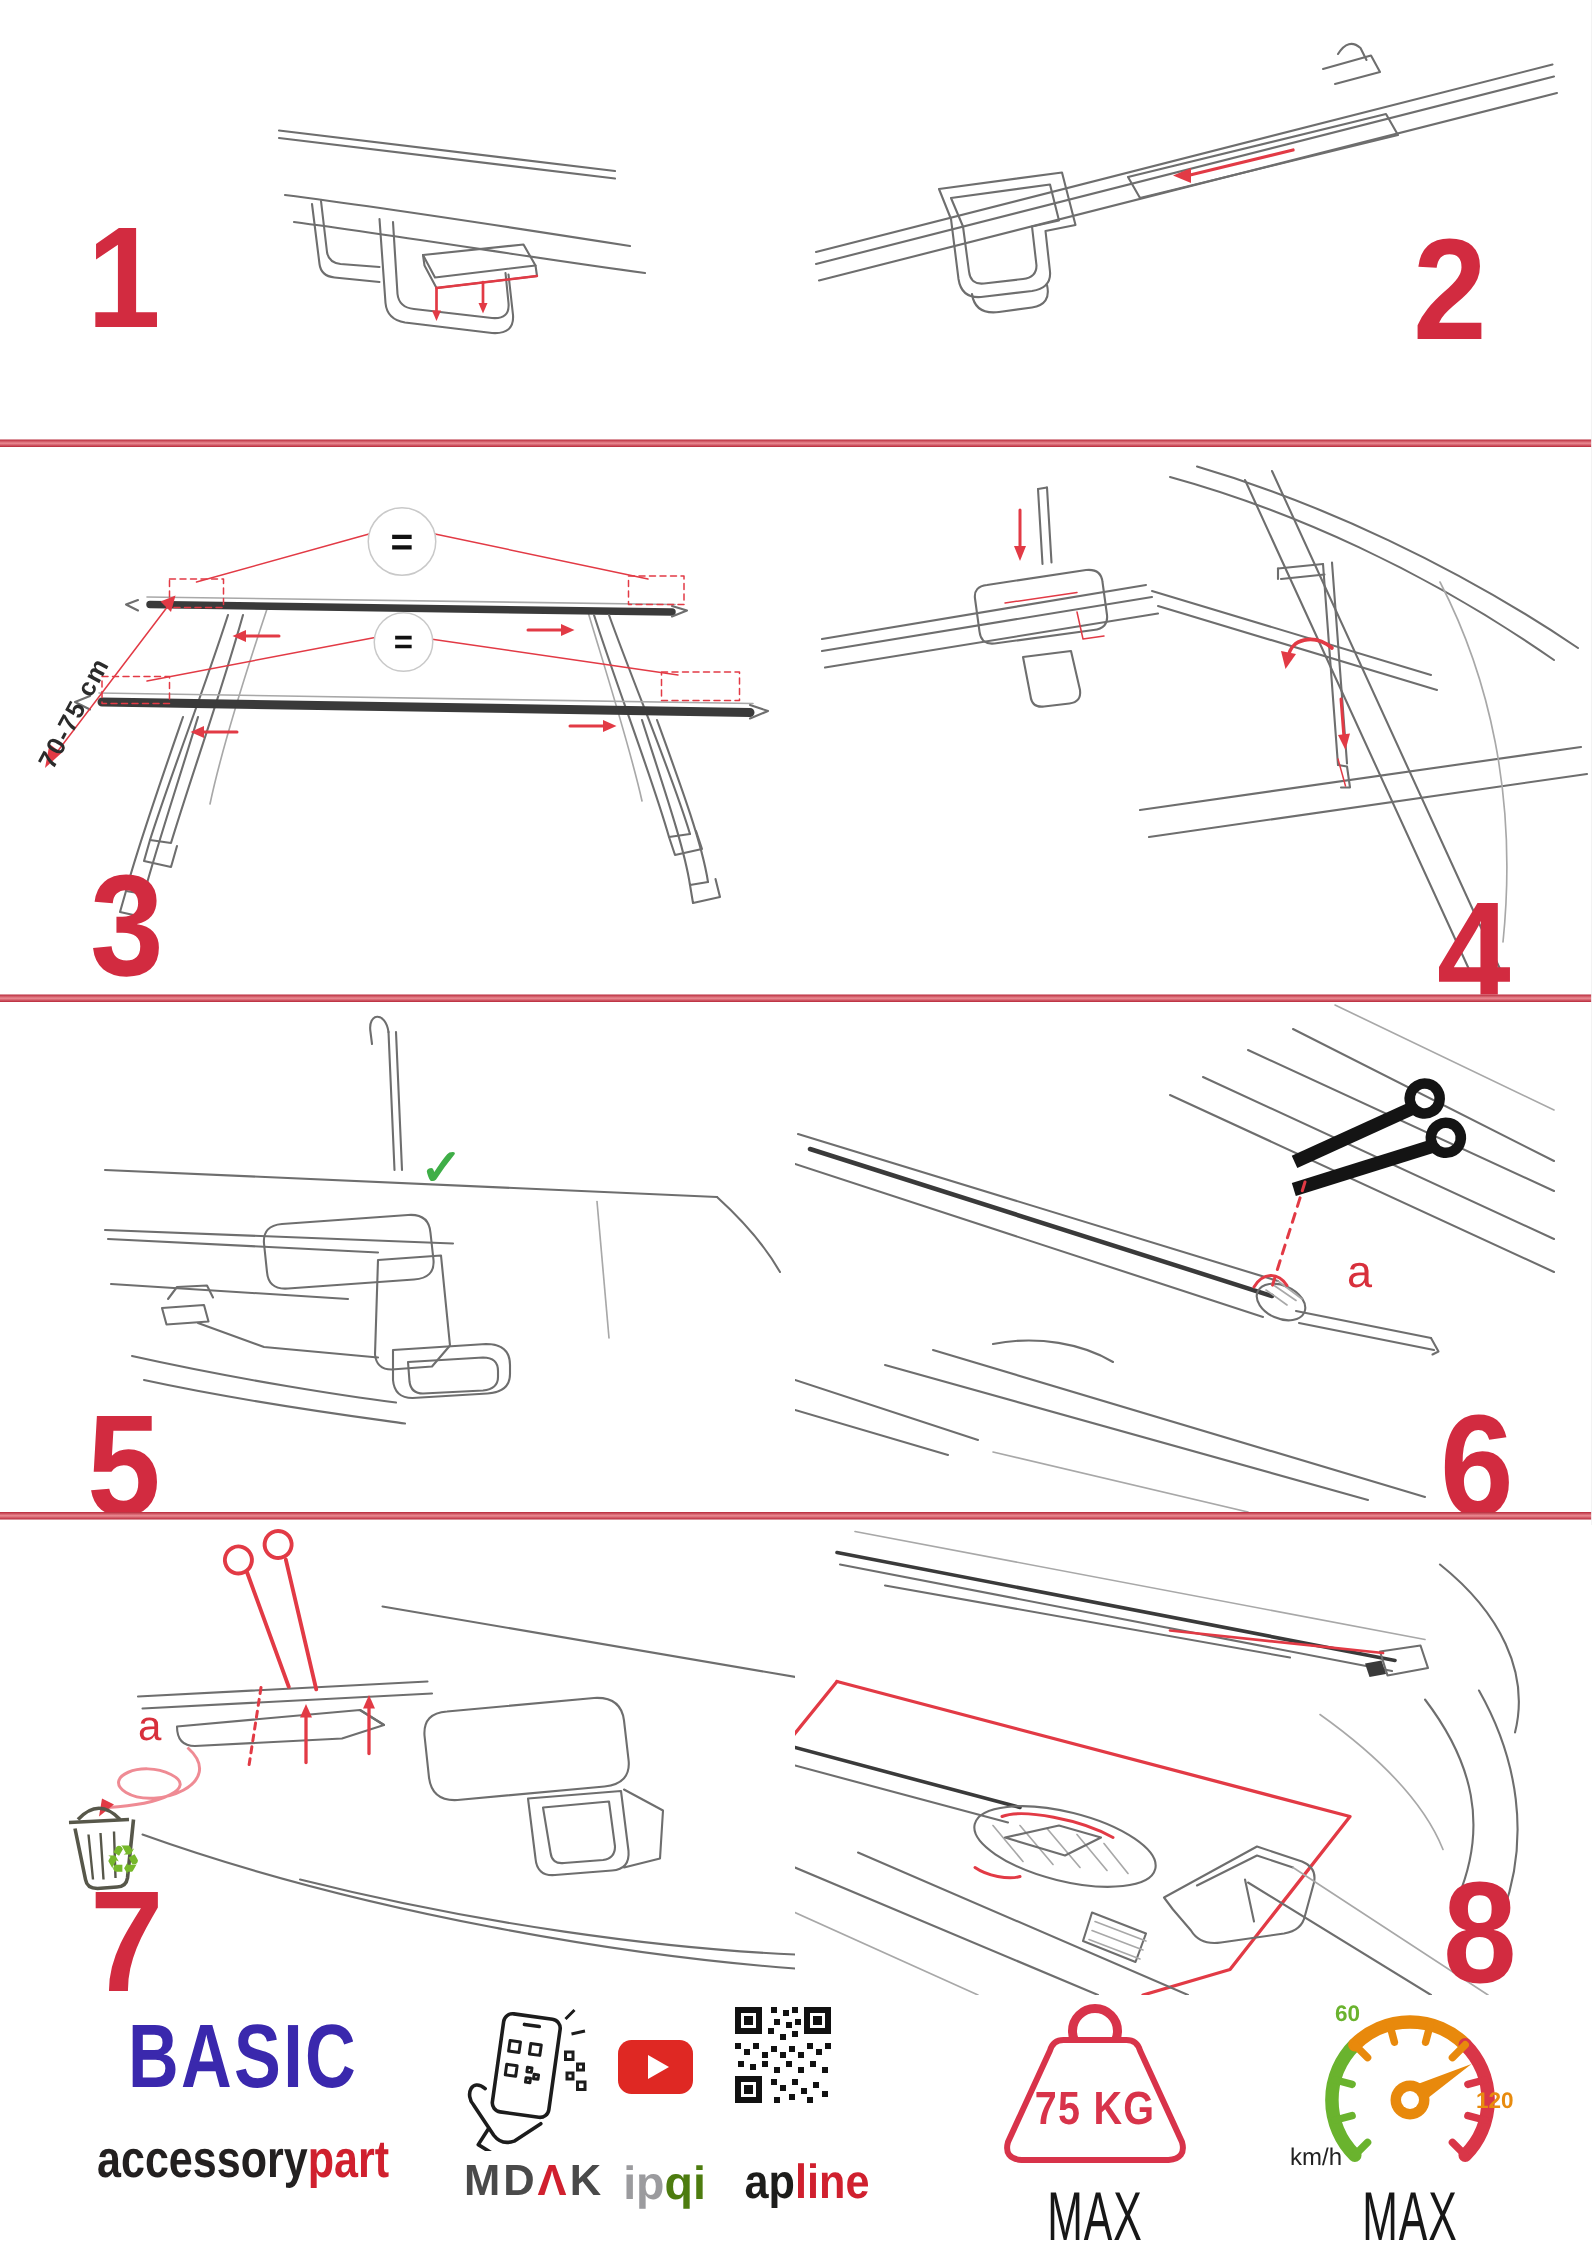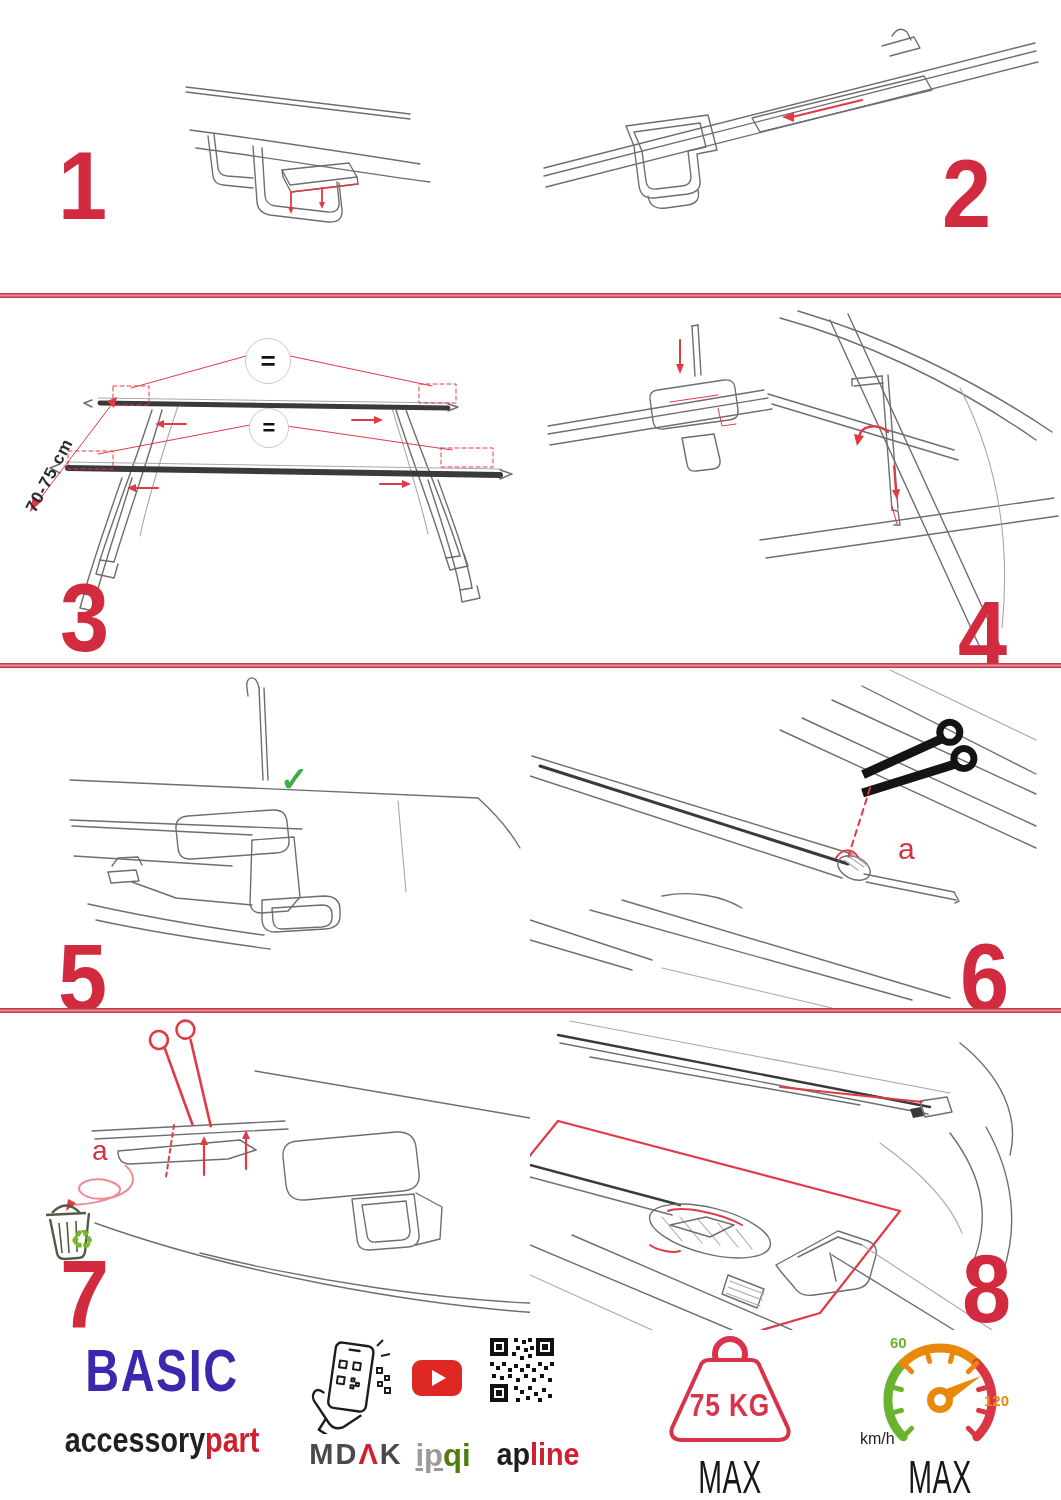--- a/index.html
+++ b/index.html
@@ -32,21 +32,21 @@
               color:#3a28ad;font-size:60px;font-weight:700;transform:scaleX(.78);
               transform-origin:center;letter-spacing:2px;}
   .logo-sub{position:absolute;left:37px;top:90px;width:250px;text-align:center;font-size:35px;
             font-weight:700;transform:scaleX(.82);transform-origin:center;letter-spacing:0;}
   .logo-sub .b1{color:#232020;} .logo-sub .b2{color:#d0202e;}
   .mdak{position:absolute;left:296px;top:108px;width:120px;text-align:center;font-size:29px;
         font-weight:700;letter-spacing:2px;color:#4a4a4a;}
   .mdak .red{color:#d0202e;}
   .ipqi{position:absolute;left:408px;top:108px;width:70px;text-align:center;font-size:31px;
         font-weight:700;}
-  .ipqi .g{color:#9b9b9e;text-decoration:underline;} .ipqi .r{color:#4d7c0f;}
+  .ipqi .g{color:#9b9b9e;} .ipqi .r{color:#4d7c0f;}
   .apline{position:absolute;left:483px;top:106px;width:110px;text-align:center;font-size:32px;
           font-weight:700;transform:scaleX(.9);}
   .apline .b{color:#1d1d1b;} .apline .r{color:#d0202e;}
   .yt{position:absolute;left:412px;top:30px;width:50px;height:36px;}
   .weight-block{position:absolute;left:650px;top:0;width:160px;height:170px;}
   .weight-val{position:absolute;left:0px;top:58px;width:160px;text-align:center;color:#d8334a;
               font-size:31px;font-weight:700;transform:scaleX(.85);letter-spacing:1px;}
   .max-label{position:absolute;width:160px;text-align:center;color:#171717;font-size:46px;
              font-weight:400;transform:scaleX(.62);letter-spacing:1px;top:120px;}
   .speed-block{position:absolute;left:860px;top:0;width:160px;height:170px;}

